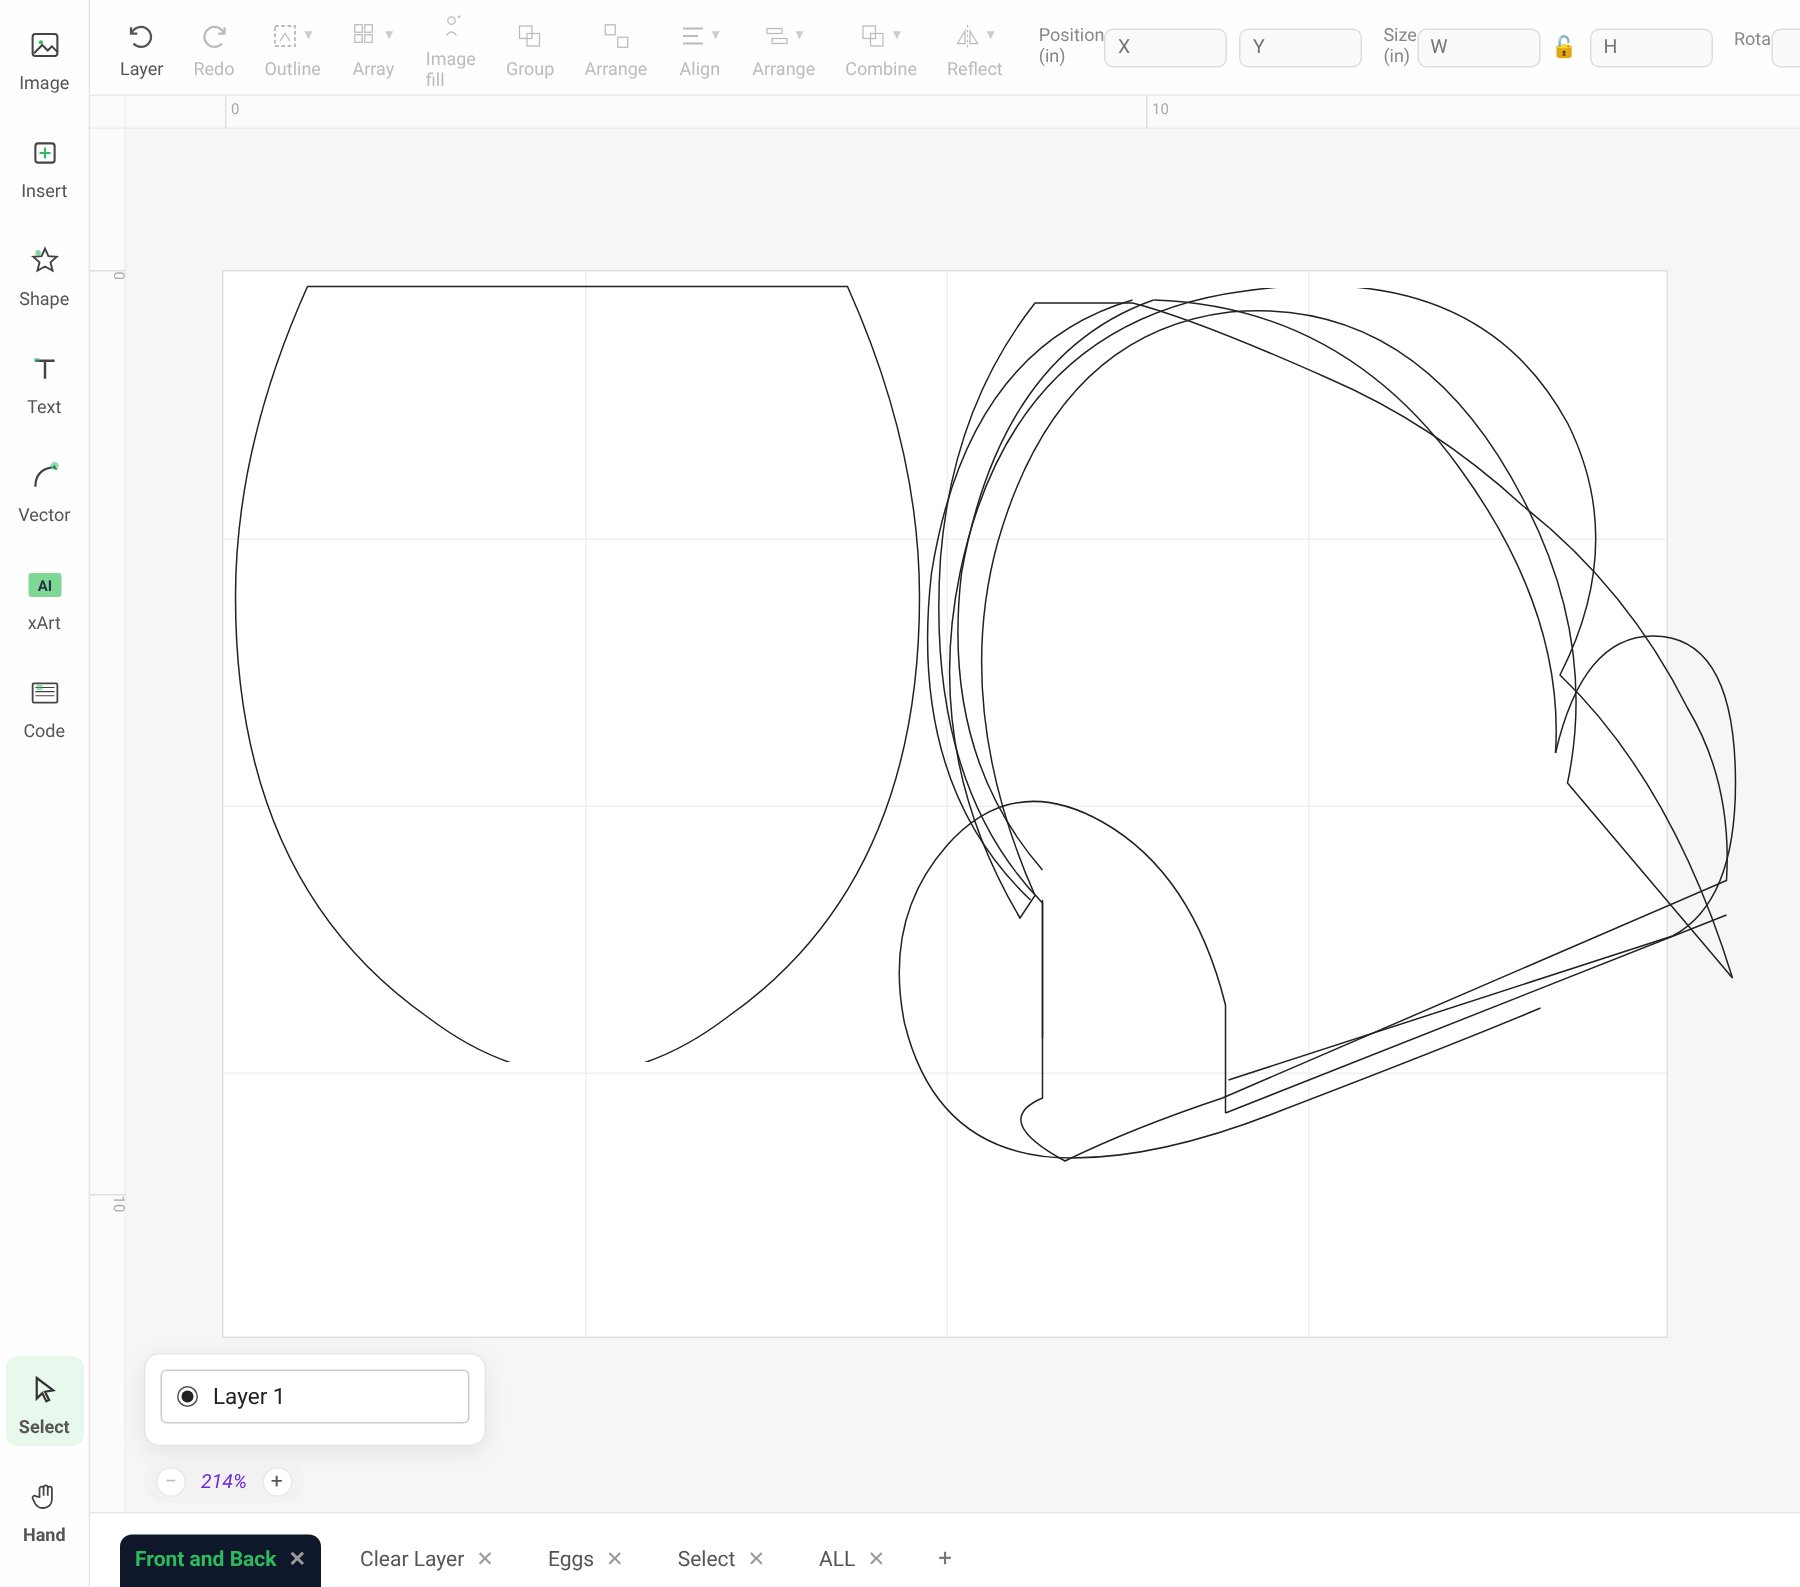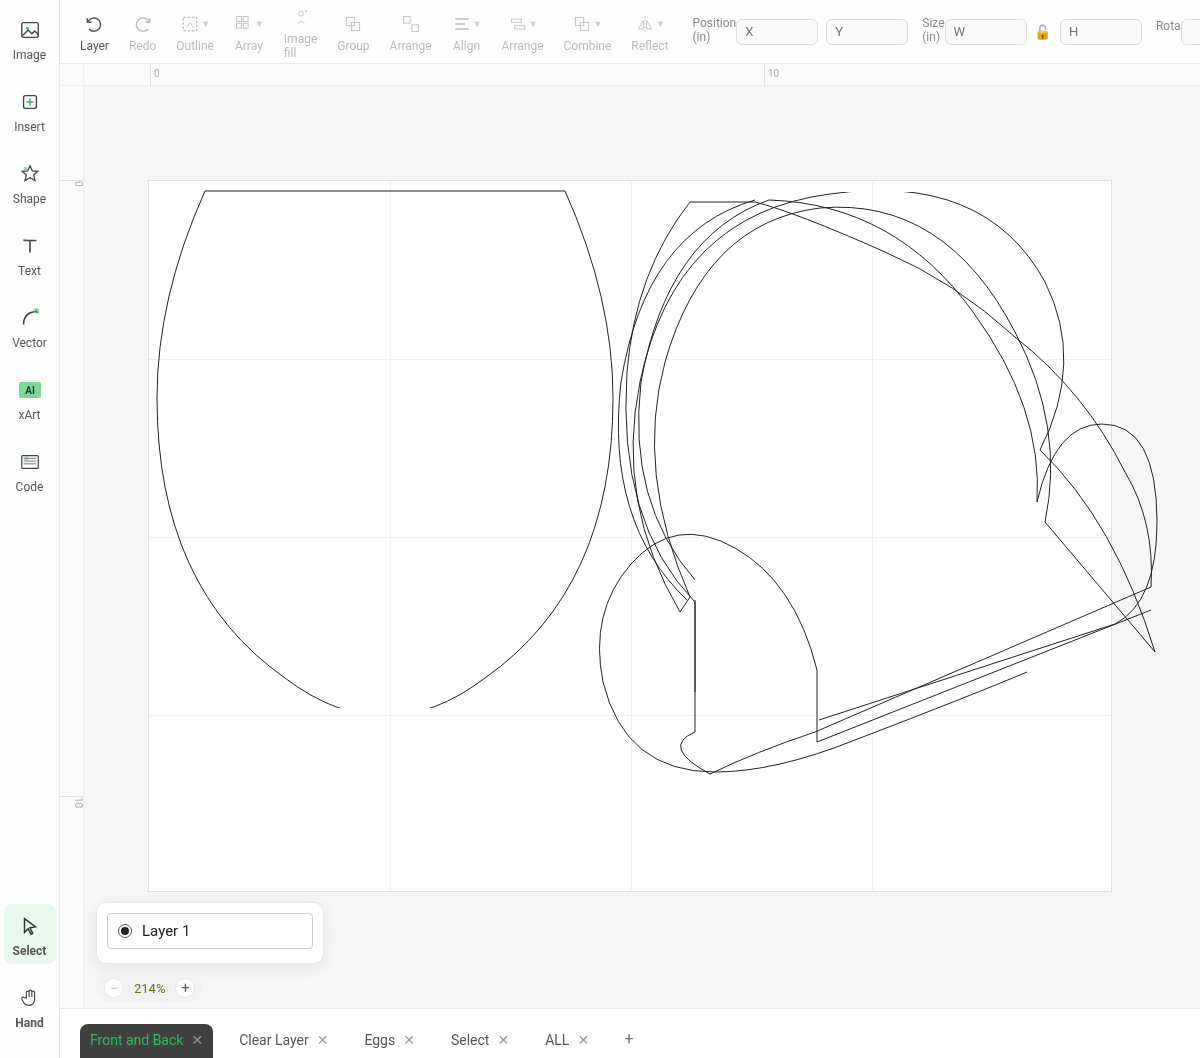--- a/index.html
+++ b/index.html
@@ -48,26 +48,26 @@
 .layer-menu-ic { color:#2cbb5d; }
 .layer-row { display:flex; align-items:center; border:1px solid #ccc; border-radius:4px; padding:8px 10px; cursor:pointer; }
 .layer-radio { width:14px; height:14px; border:1px solid #555; border-radius:50%; display:flex; align-items:center; justify-content:center; margin-right:10px; }
 .layer-radio .dot { width:8px; height:8px; border-radius:50%; background:#222; }
 .layer-name { font-size:15px; color:#222; }
 
 
 .zoom-ctrl { position:absolute; left:36px; bottom:6px; display:flex; align-items:center; background:#f2f2f2; border-radius:16px; padding:4px 8px; gap:10px; }
 .zoom-btn { width:20px; height:20px; border-radius:50%; background:#fff; color:#bbb; font-size:14px; display:flex; align-items:center; justify-content:center; cursor:pointer; border:1px solid #e8e8e8; }
 .zoom-btn.enabled { color:#555; }
-.zoom-val { font-size:13px; color:#4d7c0f; }
+.zoom-val { font-size:13px; color:#6d28d9;font-style:italic; }
 
 
 .bottom-tabs { position:absolute; left:60px; right:0; bottom:0; height:50px; background:#fff; border-top:1px solid #e8e8e8; display:flex; align-items:flex-end; padding:0 20px; }
 .tab { display:flex; align-items:center; padding:8px 10px 10px 10px; border-radius:8px 8px 0 0; margin-right:16px; cursor:pointer; font-size:14px; color:#555; }
-.tab.active { background:#404040; color:#2cbb5d; font-weight:400; }
+.tab.active { background:#0f172a; color:#2cbb5d; font-weight:700; }
 .tab .close { margin-left:8px; color:#999; font-size:14px; }
 .tab-add { width:28px; height:28px; display:flex; align-items:center; justify-content:center; border-radius:6px; color:#777; cursor:pointer; font-size:16px; margin-bottom:6px; }
 </style>
 </head>
 <body>
 
 <div class="sidebar-left">
   <div class="side-tool">
     <div class="icon-box">
       <svg width="22" height="22" viewBox="0 0 24 24">

